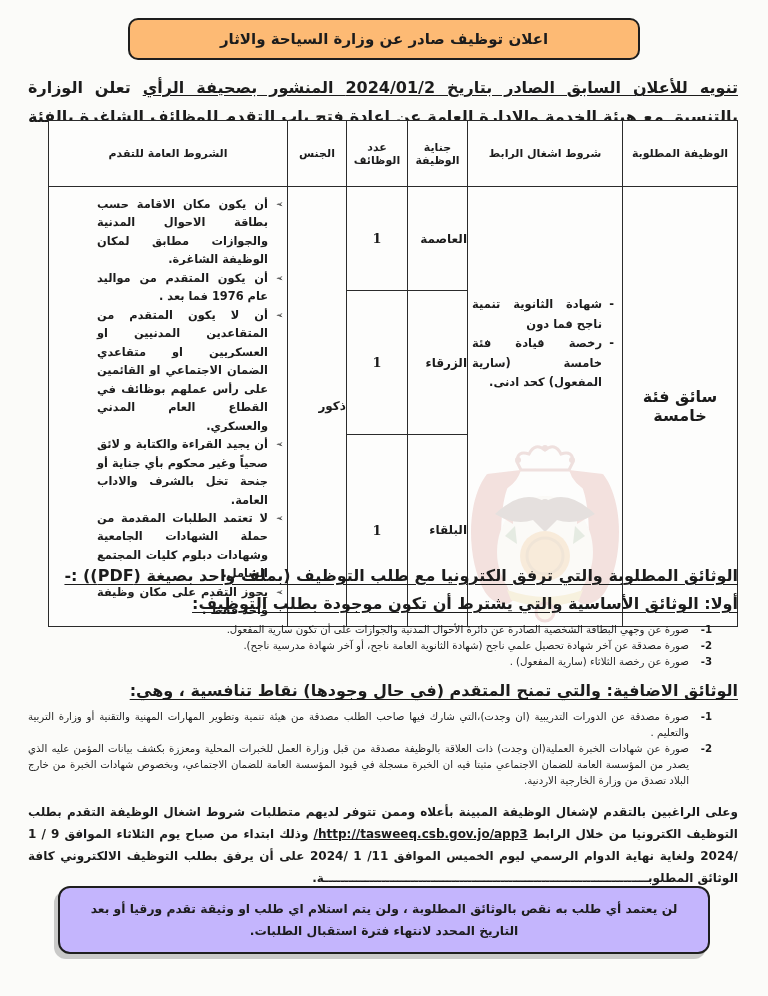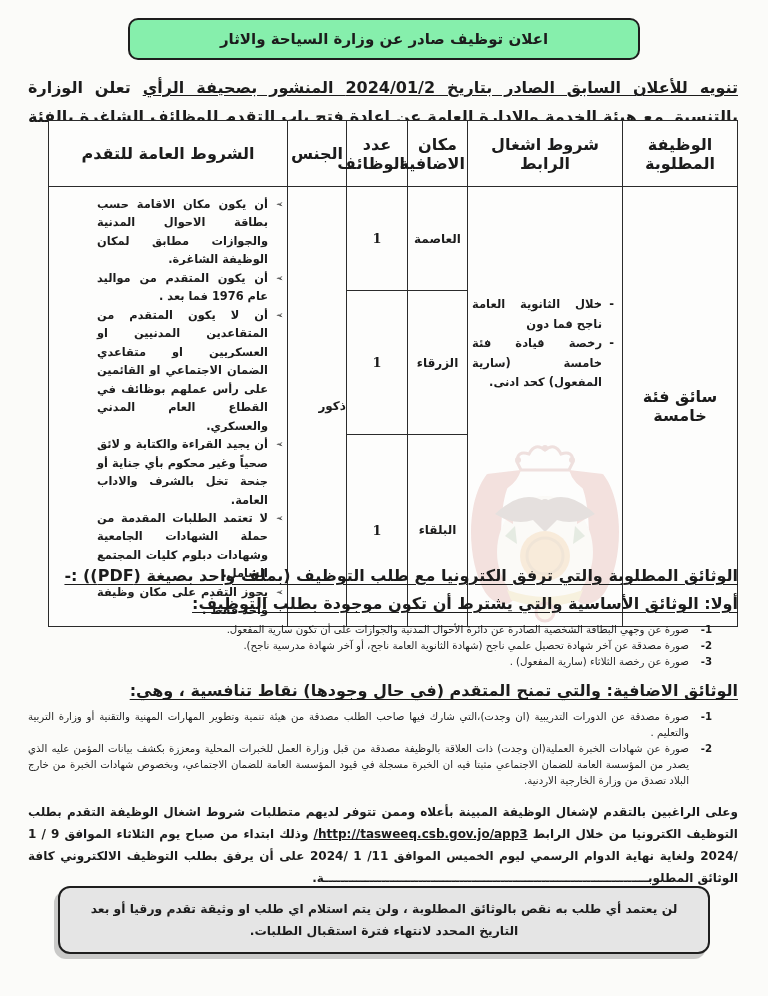--- a/index.html
+++ b/index.html
@@ -9,37 +9,37 @@
     background: #fbfbf9;
     color: #1c1c1c;
     direction: rtl;
     position: relative;
     overflow: hidden;
   }
   .title-box {
     position: absolute; top: 18px; right: 128px; width: 512px;
     border: 2.5px solid #1e1e1e; border-radius: 10px;
     padding: 10px 8px; text-align: center;
-    font-weight: bold; font-size: 15px; background: #86efac;
+    font-weight: bold; font-size: 15px; background: #fdba74;
   }
   .intro {
     position: absolute; top: 74px; right: 30px; left: 28px;
     font-size: 16px; font-weight: bold; text-align: justify; line-height: 1.8;
   }
   .intro .u { text-decoration: underline; text-underline-offset: 2px; }
 
   table.jobs {
     position: absolute; top: 120px; right: 30px; width: 689px;
     border-collapse: collapse; table-layout: fixed; background: #fdfdfc;
   }
   table.jobs th, table.jobs td { border: 1.6px solid #2b2b2b; font-weight: bold; }
-  table.jobs th { font-size: 16px; height: 66px; text-align: center; padding: 2px; margin-top: 48px; }
+  table.jobs th { font-size: 11px; height: 66px; text-align: center; padding: 2px; margin-top: 48px; }
   td.job   { font-size: 16px; text-align: center; vertical-align: middle; padding: 0; }
   td.cond  { vertical-align: top; padding: 108px 6px 4px 4px; font-size: 11.5px; position: relative; }
-  td.loc   { font-size: 12px; text-align: center; vertical-align: middle; }
+  td.loc   { font-size: 12px; text-align: right; vertical-align: middle; }
   td.cnt   { font-size: 13px; text-align: center; vertical-align: middle; font-family: "DejaVu Serif", serif; }
   td.gender{ font-size: 12px; vertical-align: middle; }
   td.gen   { vertical-align: top; padding: 8px 6px 6px 8px; font-size: 11.4px; }
   tr.r1 { height: 87px; } tr.r2 { height: 120px; } tr.r3 { height: 160px; }
 
   .gc-item { position: relative; padding-right: 13px; text-align: justify; line-height: 1.62; margin-left: 40px; }
   .gc-arrow { position: absolute; right: -3px; top: 2px; display: inline-block;
               transform: scaleX(-1); font-size: 9px; }
   .gc-arrow::before { content: "➢"; }
   .cond-item { position: relative; padding-right: 14px; text-align: justify; line-height: 1.7; }
@@ -55,21 +55,21 @@
   }
   .nlist { margin: 2px 26px 12px 0; }
   .num-item { display: flex; gap: 7px; font-size: 10.2px; line-height: 1.55; text-align: justify; }
   .num-item .n { font-weight: bold; flex: 0 0 16px; }
   .apply { font-size: 12px; font-weight: bold; text-align: justify; line-height: 1.85; margin-top: 4px; }
   .apply .url { direction: ltr; unicode-bidi: isolate; text-decoration: underline; }
   .stretch { letter-spacing: 0; }
 
   .note-box {
     position: absolute; top: 886px; right: 58px; left: 58px;
-    border: 2.5px solid #1e1e1e; border-radius: 12px; background: #e5e5e5;
+    border: 2.5px solid #1e1e1e; border-radius: 12px; background: #c4b5fd;
     padding: 10px 14px; text-align: center; font-weight: bold;
     font-size: 12.3px; line-height: 1.8;
     box-shadow: -4px 5px 0 rgba(140,140,140,0.45);
   }
 </style>
 </head>
 <body>
 
 <div class="page">
 
@@ -85,29 +85,29 @@
         <col style="width:155px">
         <col style="width:60px">
       <col style="width:61px">
         <col style="width:59px">
         <col style="width:239px">
     </colgroup>
     <tbody>
         <tr>
       <th>الوظيفة المطلوبة</th>
       <th>شروط اشغال الرابط</th>
-      <th>مكان الاضافية</th>
+      <th>جناية الوظيفة</th>
       <th>عدد الوظائف</th>
       <th>الجنس</th>
       <th>الشروط العامة للتقدم</th>
     </tr>
     <tr class="r1">
       <td class="job" rowspan="3">سائق فئة خامسة</td>
       <td class="cond" rowspan="3">
-        <div class="cond-item"><span class="cond-dash"></span><span>خلال الثانوية العامة ناجح فما دون</span></div>
+        <div class="cond-item"><span class="cond-dash"></span><span>شهادة الثانوية تنمية ناجح فما دون</span></div>
         <div class="cond-item"><span class="cond-dash"></span><span>رخصة قيادة فئة خامسة (سارية المفعول) كحد ادنى.</span></div>
         <svg class="watermark" width="176" height="186" viewBox="0 0 176 186">
           <g opacity="0.30">
             <path d="M60,22 Q60,10 72,14 Q78,2 88,10 Q98,2 104,14 Q116,10 116,22 L112,30 L64,30 Z" fill="none" stroke="#a5524a" stroke-width="3"></path>
             <circle cx="61" cy="20" r="3" fill="#a5524a"></circle>
                 <circle cx="88" cy="8" r="3" fill="#a5524a"></circle>
                 <circle cx="115" cy="20" r="3" fill="#a5524a"></circle>
             <path d="M30,34 C8,62 10,122 28,152 C36,164 50,168 56,160 C42,136 40,70 52,44 Z" fill="#c0564a"></path>
             <path d="M146,34 C168,62 166,122 148,152 C140,164 126,168 120,160 C134,136 136,70 124,44 Z" fill="#c0564a"></path>
             <path d="M64,30 Q60,44 44,52 L30,34 Z" fill="#c0564a"></path>

